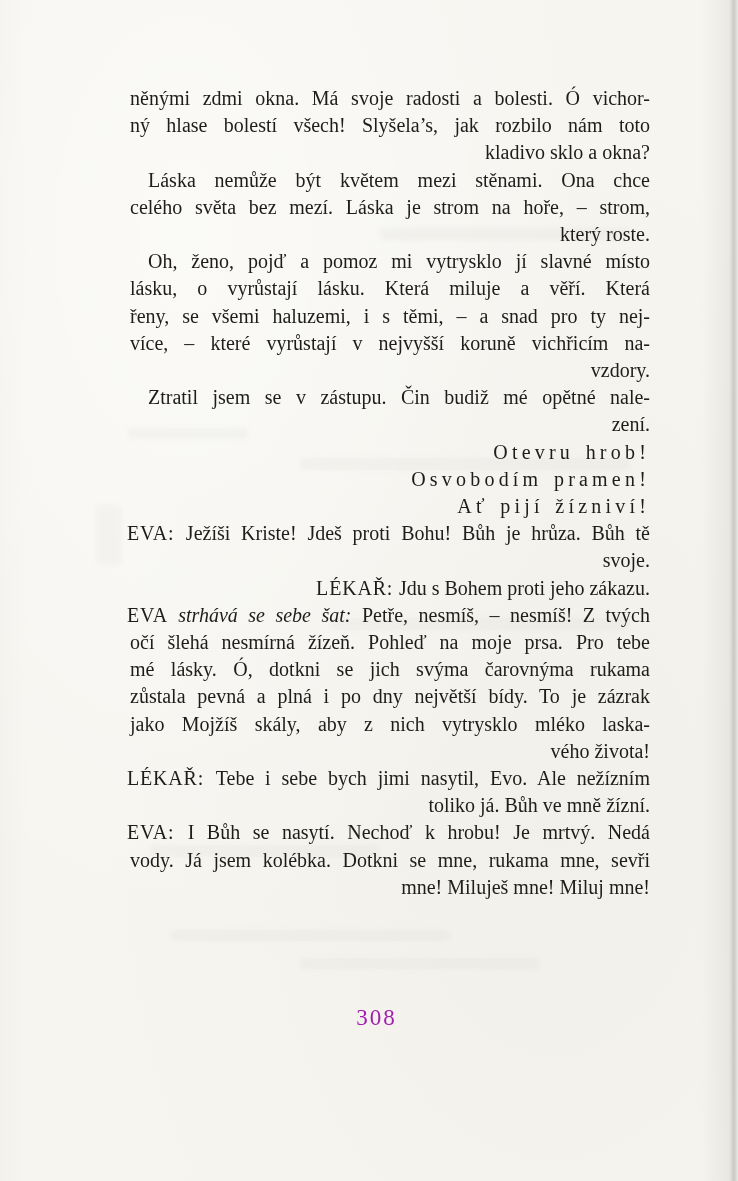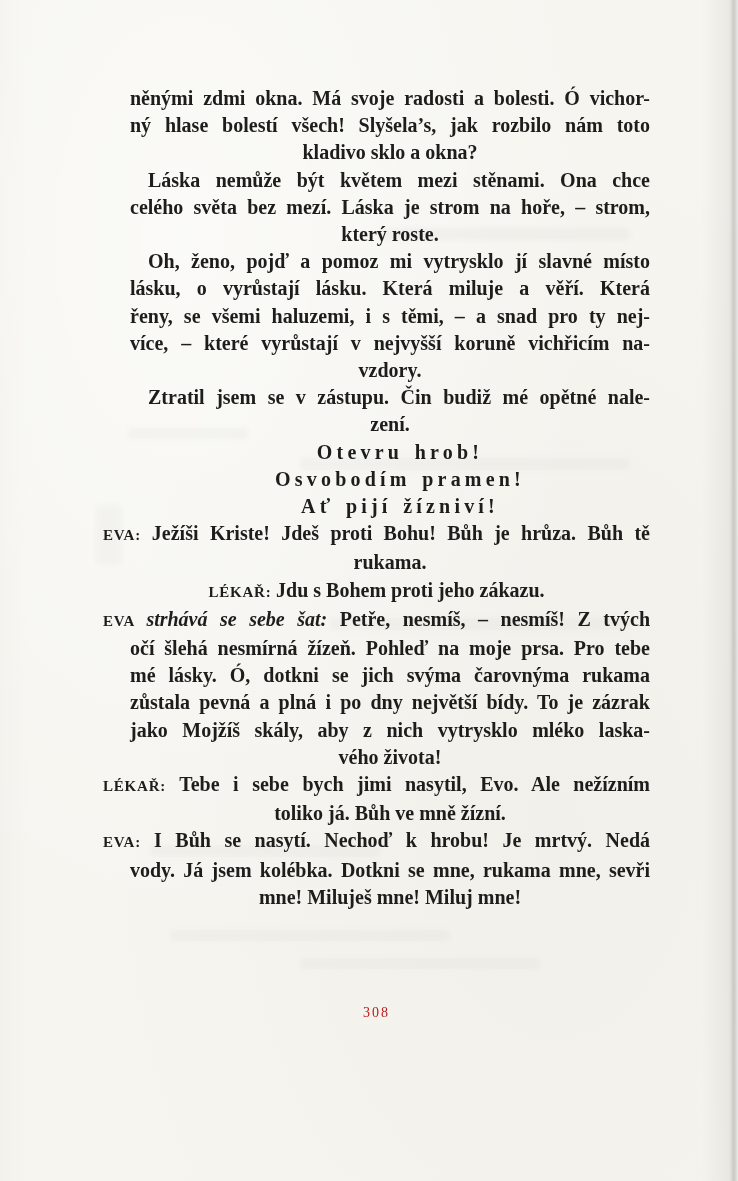--- a/index.html
+++ b/index.html
@@ -30,51 +30,51 @@
     height: 100%;
     background: linear-gradient(to right, rgba(0,0,0,0) 0%, rgba(90,90,88,0.18) 55%, rgba(255,255,255,0.4) 100%);
   }
   .text-block {
     position: absolute;
     left: 103px;
     top: 85px;
     width: 547px;
     color: #1e1d1b;
     font-size: 20px;
-    font-weight: bold;
   }
   .line {
     line-height: 27.2px;
     padding-left: 27px;          
-    text-align: center;
+    text-align: right;
     white-space: normal;
   }
   .line.just {
     text-align: justify;
     text-align-last: justify;
   }
   .line.para   { padding-left: 45px; }   
   .line.spaced { padding-left: 47px; letter-spacing: 0.21em; word-spacing: 0.12em; }
   .line.label  { padding-left: 0; }      
   .seg-body  {}
   .seg-label {
-    font-size: 15px;
+    font-size: 20px;
     letter-spacing: 0.8px;
+    margin-left: 24px;
   }
   .seg-stage {
     font-style: italic;
   }
   .footer {
     position: absolute;
     left: 103px;
     top: 1005px;
     width: 547px;
     text-align: center;
-    font-size: 14px;
-    color: #b91c1c;
+    font-size: 23px;
+    color: #a21caf;
     letter-spacing: 2px;
   }
   
   .smudge {
     position: absolute;
     background: #8a887f;
     opacity: 0.06;
     filter: blur(2.5px);
     border-radius: 4px;
     pointer-events: none;
@@ -113,21 +113,21 @@
       <div class="line none just"><span class="seg-body">lásku, o vyrůstají lásku. Která miluje a věří. Která</span></div>
       <div class="line none just"><span class="seg-body">řeny, se všemi haluzemi, i s těmi, – a snad pro ty nej-</span></div>
       <div class="line none just"><span class="seg-body">více, – které vyrůstají v nejvyšší koruně vichřicím na-</span></div>
       <div class="line none"><span class="seg-body">vzdory.</span></div>
       <div class="line para just"><span class="seg-body">Ztratil jsem se v zástupu. Čin budiž mé opětné nale-</span></div>
       <div class="line none"><span class="seg-body">zení.</span></div>
       <div class="line spaced"><span class="seg-body">Otevru hrob!</span></div>
       <div class="line spaced"><span class="seg-body">Osvobodím pramen!</span></div>
       <div class="line spaced"><span class="seg-body">Ať pijí žízniví!</span></div>
       <div class="line label just"><span class="seg-label">EVA: </span><span class="seg-body">Ježíši Kriste! Jdeš proti Bohu! Bůh je hrůza. Bůh tě</span></div>
-      <div class="line none"><span class="seg-body">rukama.</span></div>
+      <div class="line none"><span class="seg-body">svoje.</span></div>
       <div class="line label"><span class="seg-label">LÉKAŘ: </span><span class="seg-body">Jdu s Bohem proti jeho zákazu.</span></div>
       <div class="line label just"><span class="seg-label">EVA </span><span class="seg-stage">strhává se sebe šat: </span><span class="seg-body">Petře, nesmíš, – nesmíš! Z tvých</span></div>
       <div class="line none just"><span class="seg-body">očí šlehá nesmírná žízeň. Pohleď na moje prsa. Pro tebe</span></div>
       <div class="line none just"><span class="seg-body">mé lásky. Ó, dotkni se jich svýma čarovnýma rukama</span></div>
       <div class="line none just"><span class="seg-body">zůstala pevná a plná i po dny největší bídy. To je zázrak</span></div>
       <div class="line none just"><span class="seg-body">jako Mojžíš skály, aby z nich vytrysklo mléko laska-</span></div>
       <div class="line none"><span class="seg-body">vého života!</span></div>
       <div class="line label just"><span class="seg-label">LÉKAŘ: </span><span class="seg-body">Tebe i sebe bych jimi nasytil, Evo. Ale nežízním</span></div>
       <div class="line none"><span class="seg-body">toliko já. Bůh ve mně žízní.</span></div>
       <div class="line label just"><span class="seg-label">EVA: </span><span class="seg-body">I Bůh se nasytí. Nechoď k hrobu! Je mrtvý. Nedá</span></div>

